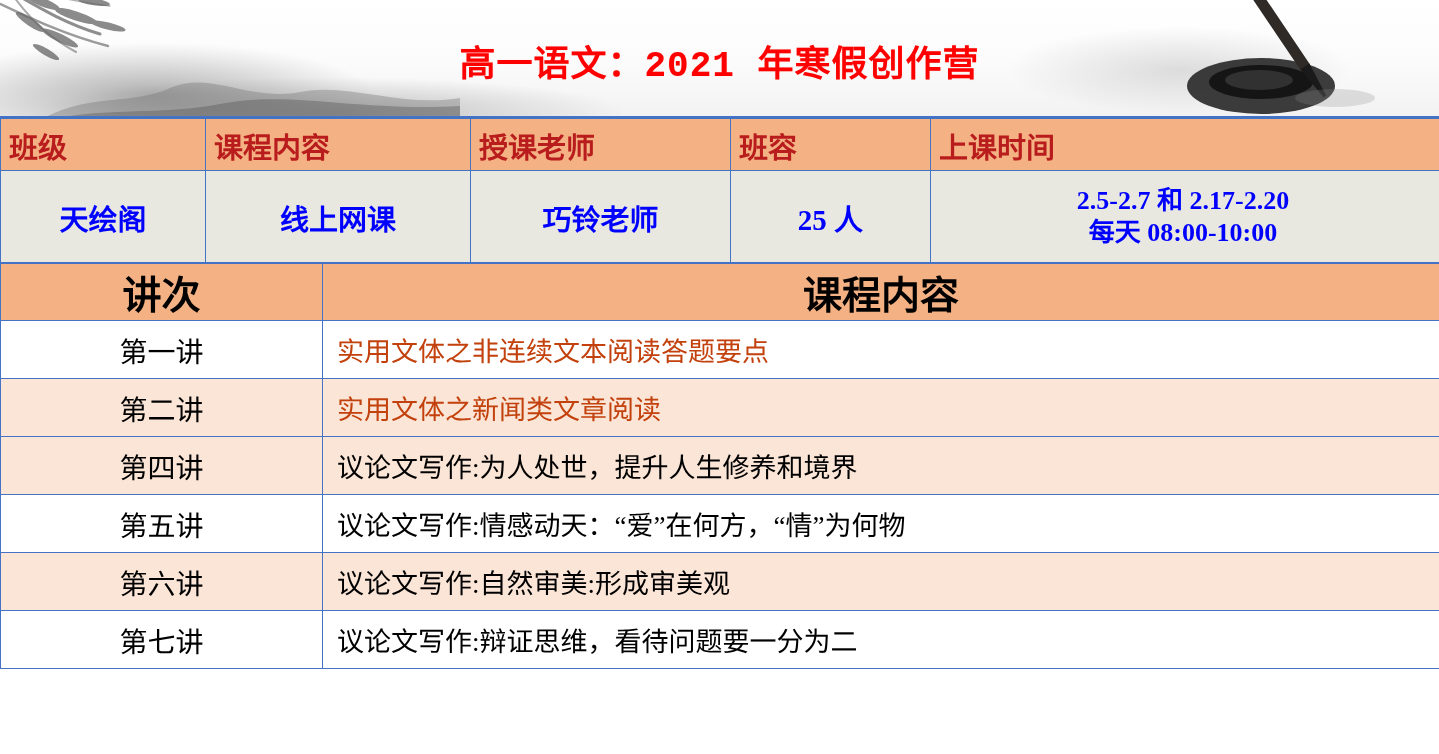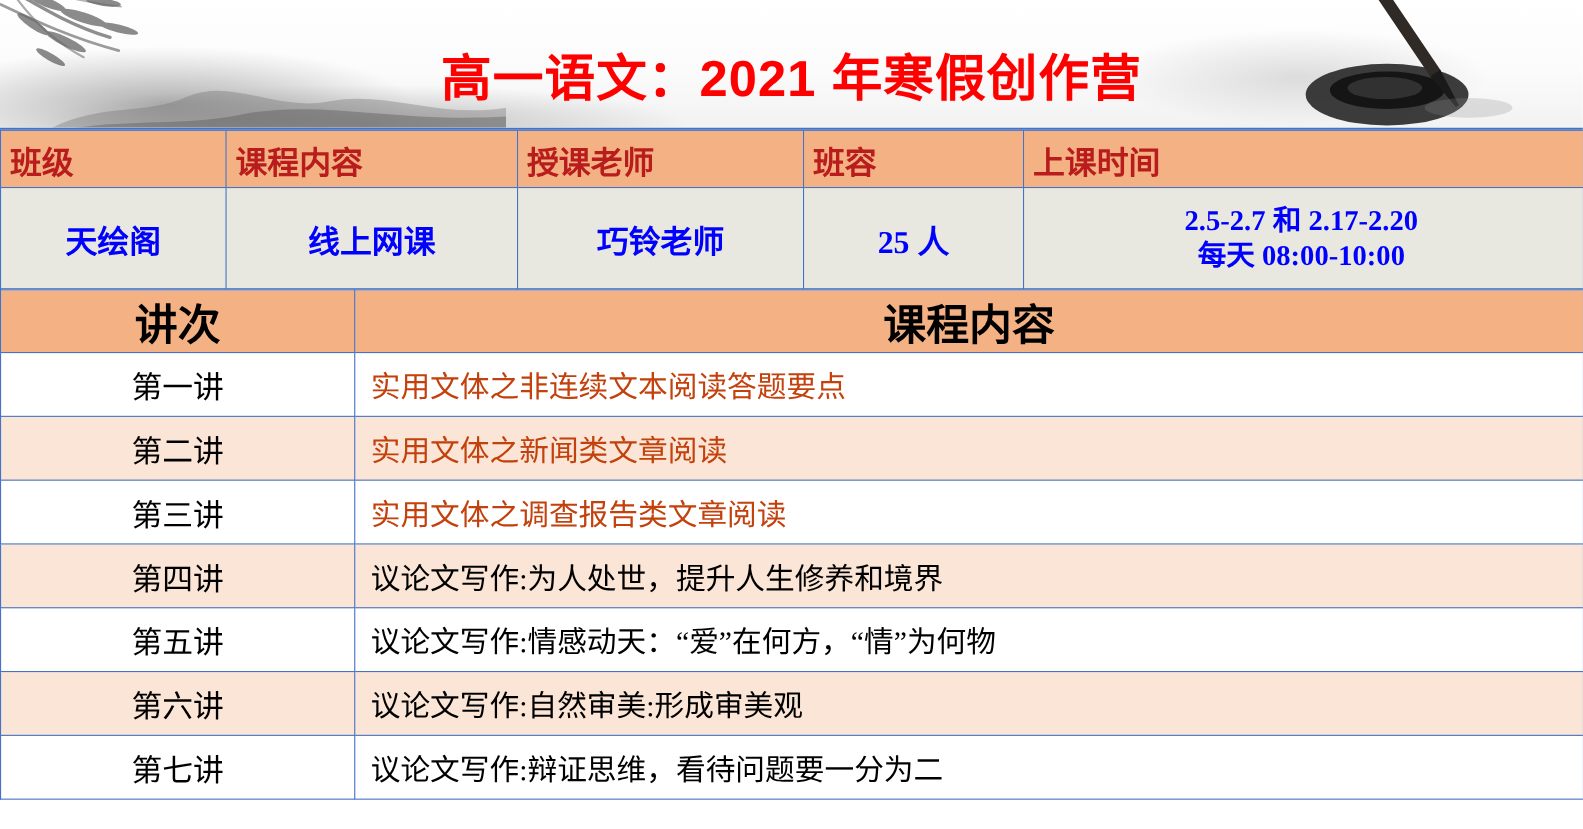--- a/index.html
+++ b/index.html
@@ -53,24 +53,24 @@
     position: absolute;
     right: 30px; top: -6px;
     width: 300px; height: 124px;
   }
 
   .banner-title {
     position: absolute;
     left: 0; right: 0; top: 34px;
     text-align: center;
     color: #ff0000;
-    font-size: 46px;
+    font-size: 36px;
     font-weight: bold;
     letter-spacing: 1px;
-    font-family: Liberation Sans, sans-serif;
+    font-family: Liberation Mono, monospace;
     text-shadow: 0 0 1px rgba(255,0,0,0.25);
     z-index: 4;
   }
 
   
   table {
     border-collapse: collapse;
     width: 1439px;
     table-layout: fixed;
   }
@@ -221,24 +221,20 @@
       </tr>
 
       <tr class="lesson-row white">
         <td class="num">第一讲</td>
         <td class="content blue-text">实用文体之非连续文本阅读答题要点</td>
       </tr>
       <tr class="lesson-row">
         <td class="num">第二讲</td>
         <td class="content blue-text">实用文体之新闻类文章阅读</td>
       </tr>
-      <tr class="lesson-row white">
-        <td class="num">第三讲</td>
-        <td class="content blue-text">实用文体之调查报告类文章阅读</td>
-      </tr>
       <tr class="lesson-row">
         <td class="num">第四讲</td>
         <td class="content black-text">议论文写作:为人处世，提升人生修养和境界</td>
       </tr>
       <tr class="lesson-row white">
         <td class="num">第五讲</td>
         <td class="content black-text">议论文写作:情感动天：“爱”在何方，“情”为何物</td>
       </tr>
       <tr class="lesson-row">
         <td class="num">第六讲</td>

